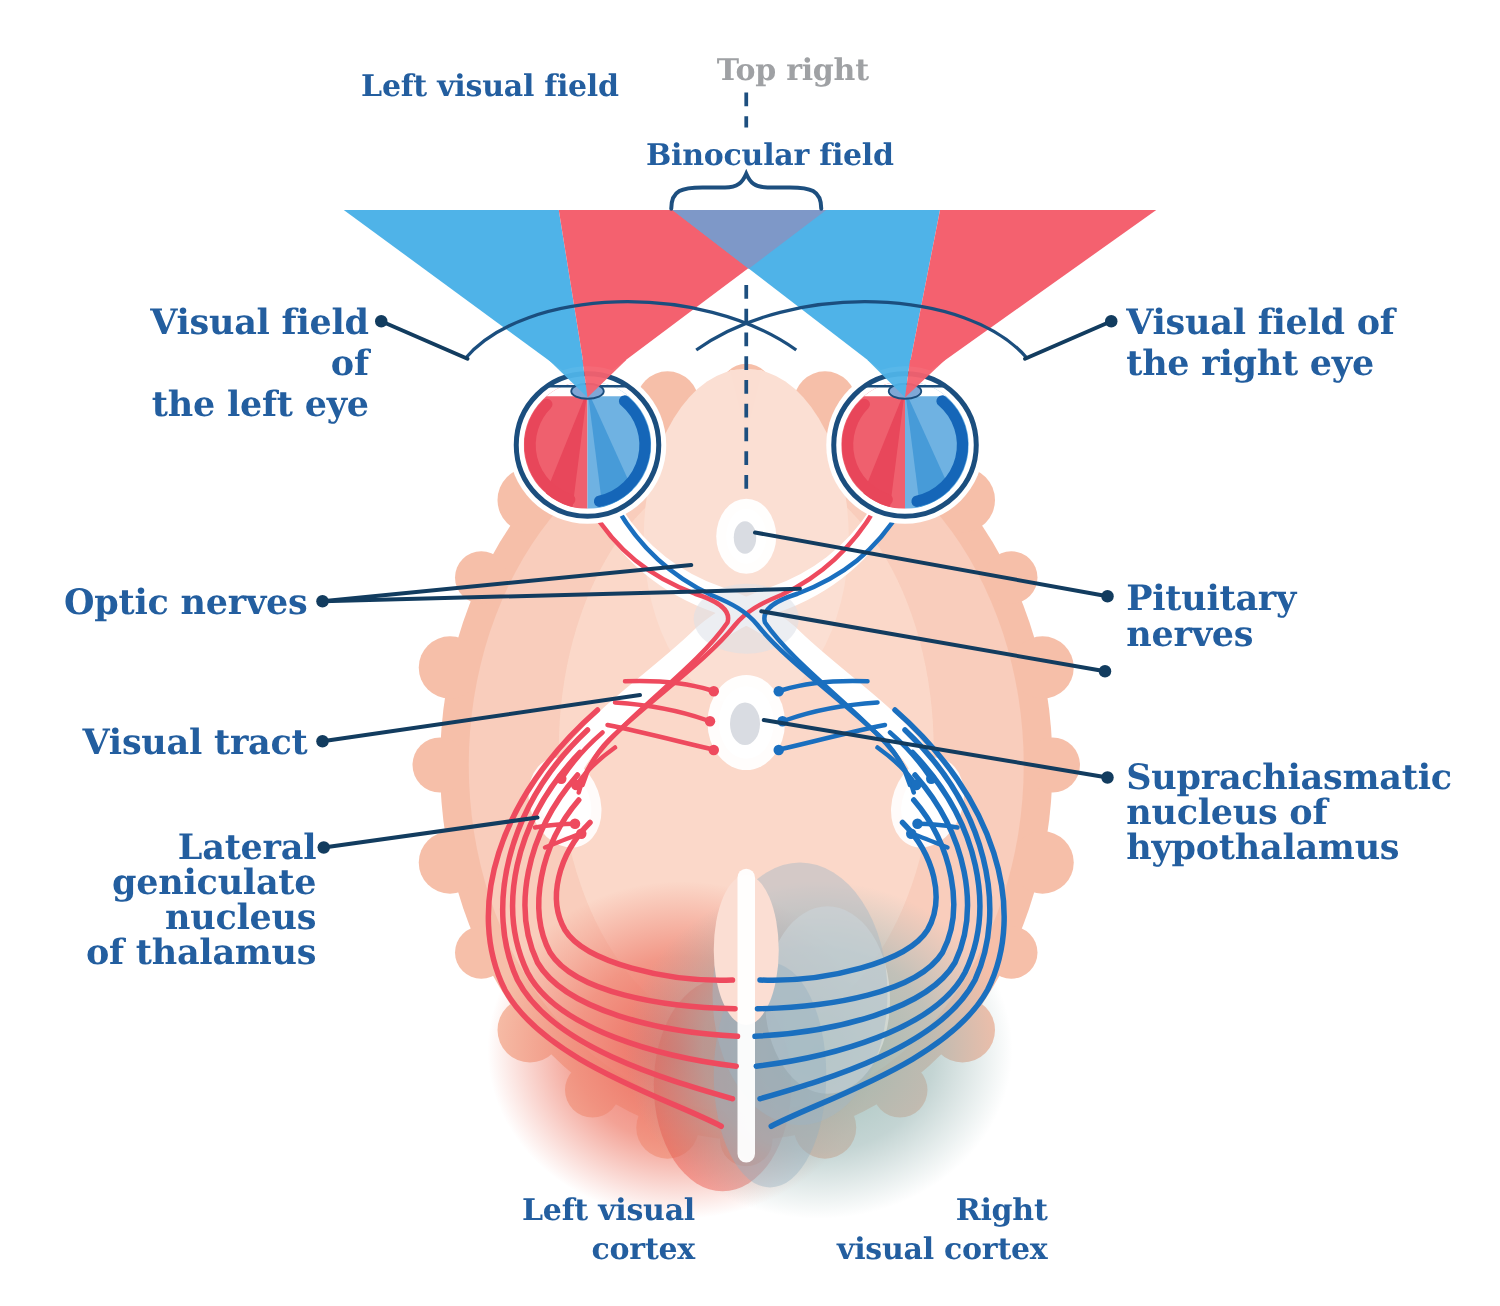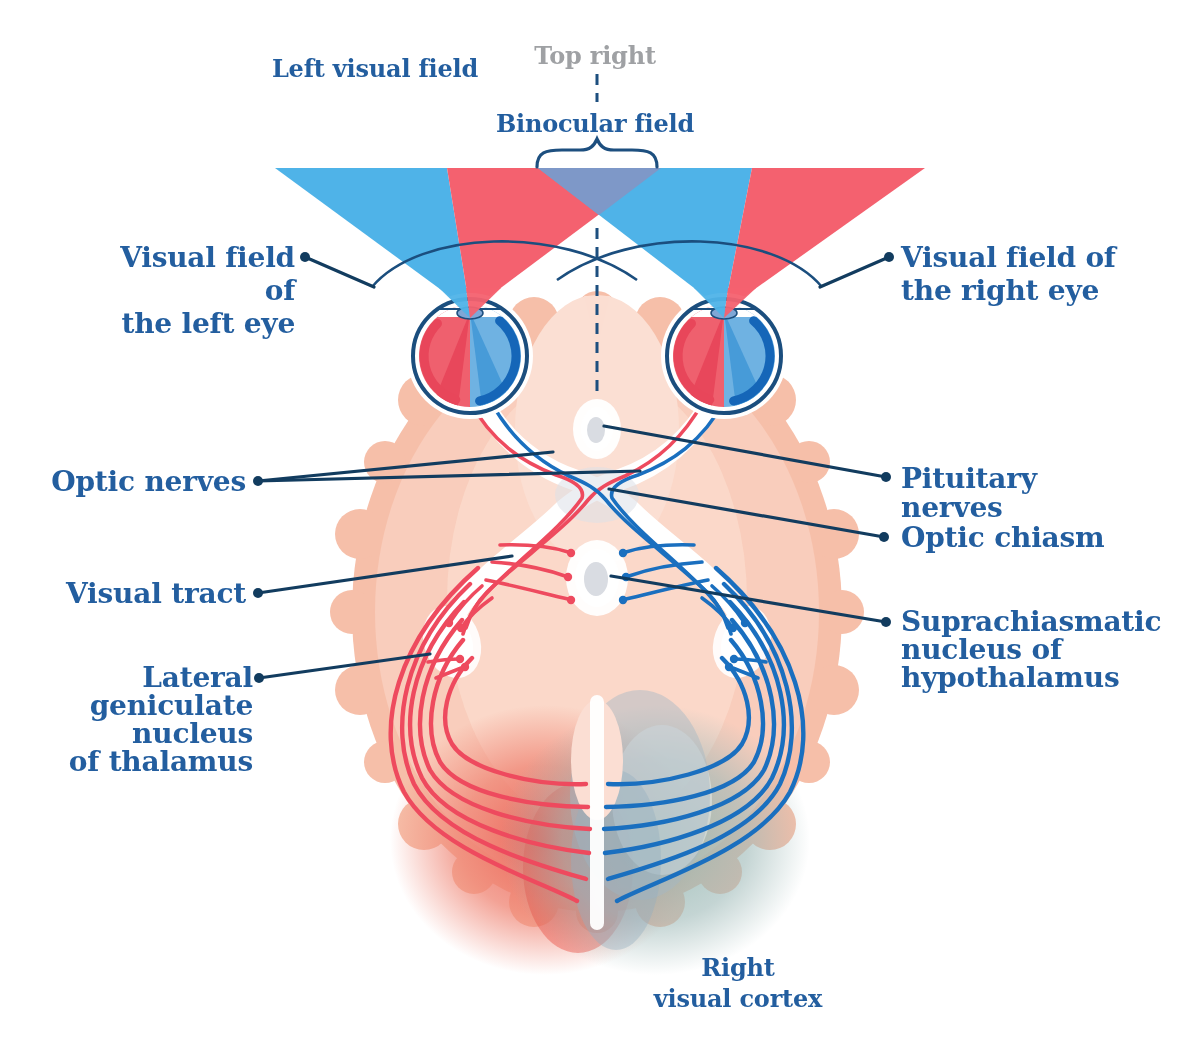--- a/index.html
+++ b/index.html
@@ -4,21 +4,21 @@
 <style>
   html,body{margin:0;padding:0;background:#fff;}
   .stage{position:relative;width:1200px;height:1045px;background:#ffffff;overflow:hidden;
          font-family:"DejaVu Serif","Liberation Serif",serif;}
   .stage svg{position:absolute;left:0;top:0;}
   .lbl{position:absolute;font-weight:bold;font-size:28px;line-height:29px;color:#235E9F;
        white-space:pre-line;letter-spacing:-0.2px;}
   .lbl.center{text-align:center;}
   .lbl.right{text-align:right;}
   .lbl.gray{color:#9FA1A4;}
-  .lbl.big{font-size:24px;}
+  .lbl.big{font-size:24px;text-align:right;}
 </style>
 </head>
 <body>
 
 <div class="stage">
 <svg width="1200" height="1045" viewBox="0 0 1200 1045">
   <defs>
     <radialGradient id="gradRed" cx="50%" cy="50%" r="50%">
       <stop offset="0%" stop-color="#EA5A50" stop-opacity="0.92"></stop>
       <stop offset="55%" stop-color="#EF8372" stop-opacity="0.75"></stop>
@@ -241,19 +241,20 @@
 the left eye</div>
 <div class="lbl" style="left:901px;top:241px;width:220px;line-height:33px">Visual field of
 the right eye</div>
 <div class="lbl right" style="left:46px;top:467px;width:200px">Optic nerves</div>
 <div class="lbl right" style="left:46px;top:579px;width:200px">Visual tract</div>
 <div class="lbl right" style="left:53px;top:664px;width:200px;line-height:28px">Lateral
 geniculate
 nucleus
 of thalamus</div>
 <div class="lbl" style="left:901px;top:464px;width:220px">Pituitary nerves</div>
-<div class="lbl" style="left:901px;top:523px;width:220px">Optic chiasm</div>
 <div class="lbl" style="left:901px;top:608px;width:230px;line-height:28px">Suprachiasmatic
 nucleus of
 hypothalamus</div>
+<div class="lbl big center" style="left:356px;top:952px;width:200px;line-height:31px">Left visual
+cortex</div>
 <div class="lbl big center" style="left:638px;top:952px;width:200px;line-height:31px">Right
 visual cortex</div>
 </div>
 
 </body></html>

